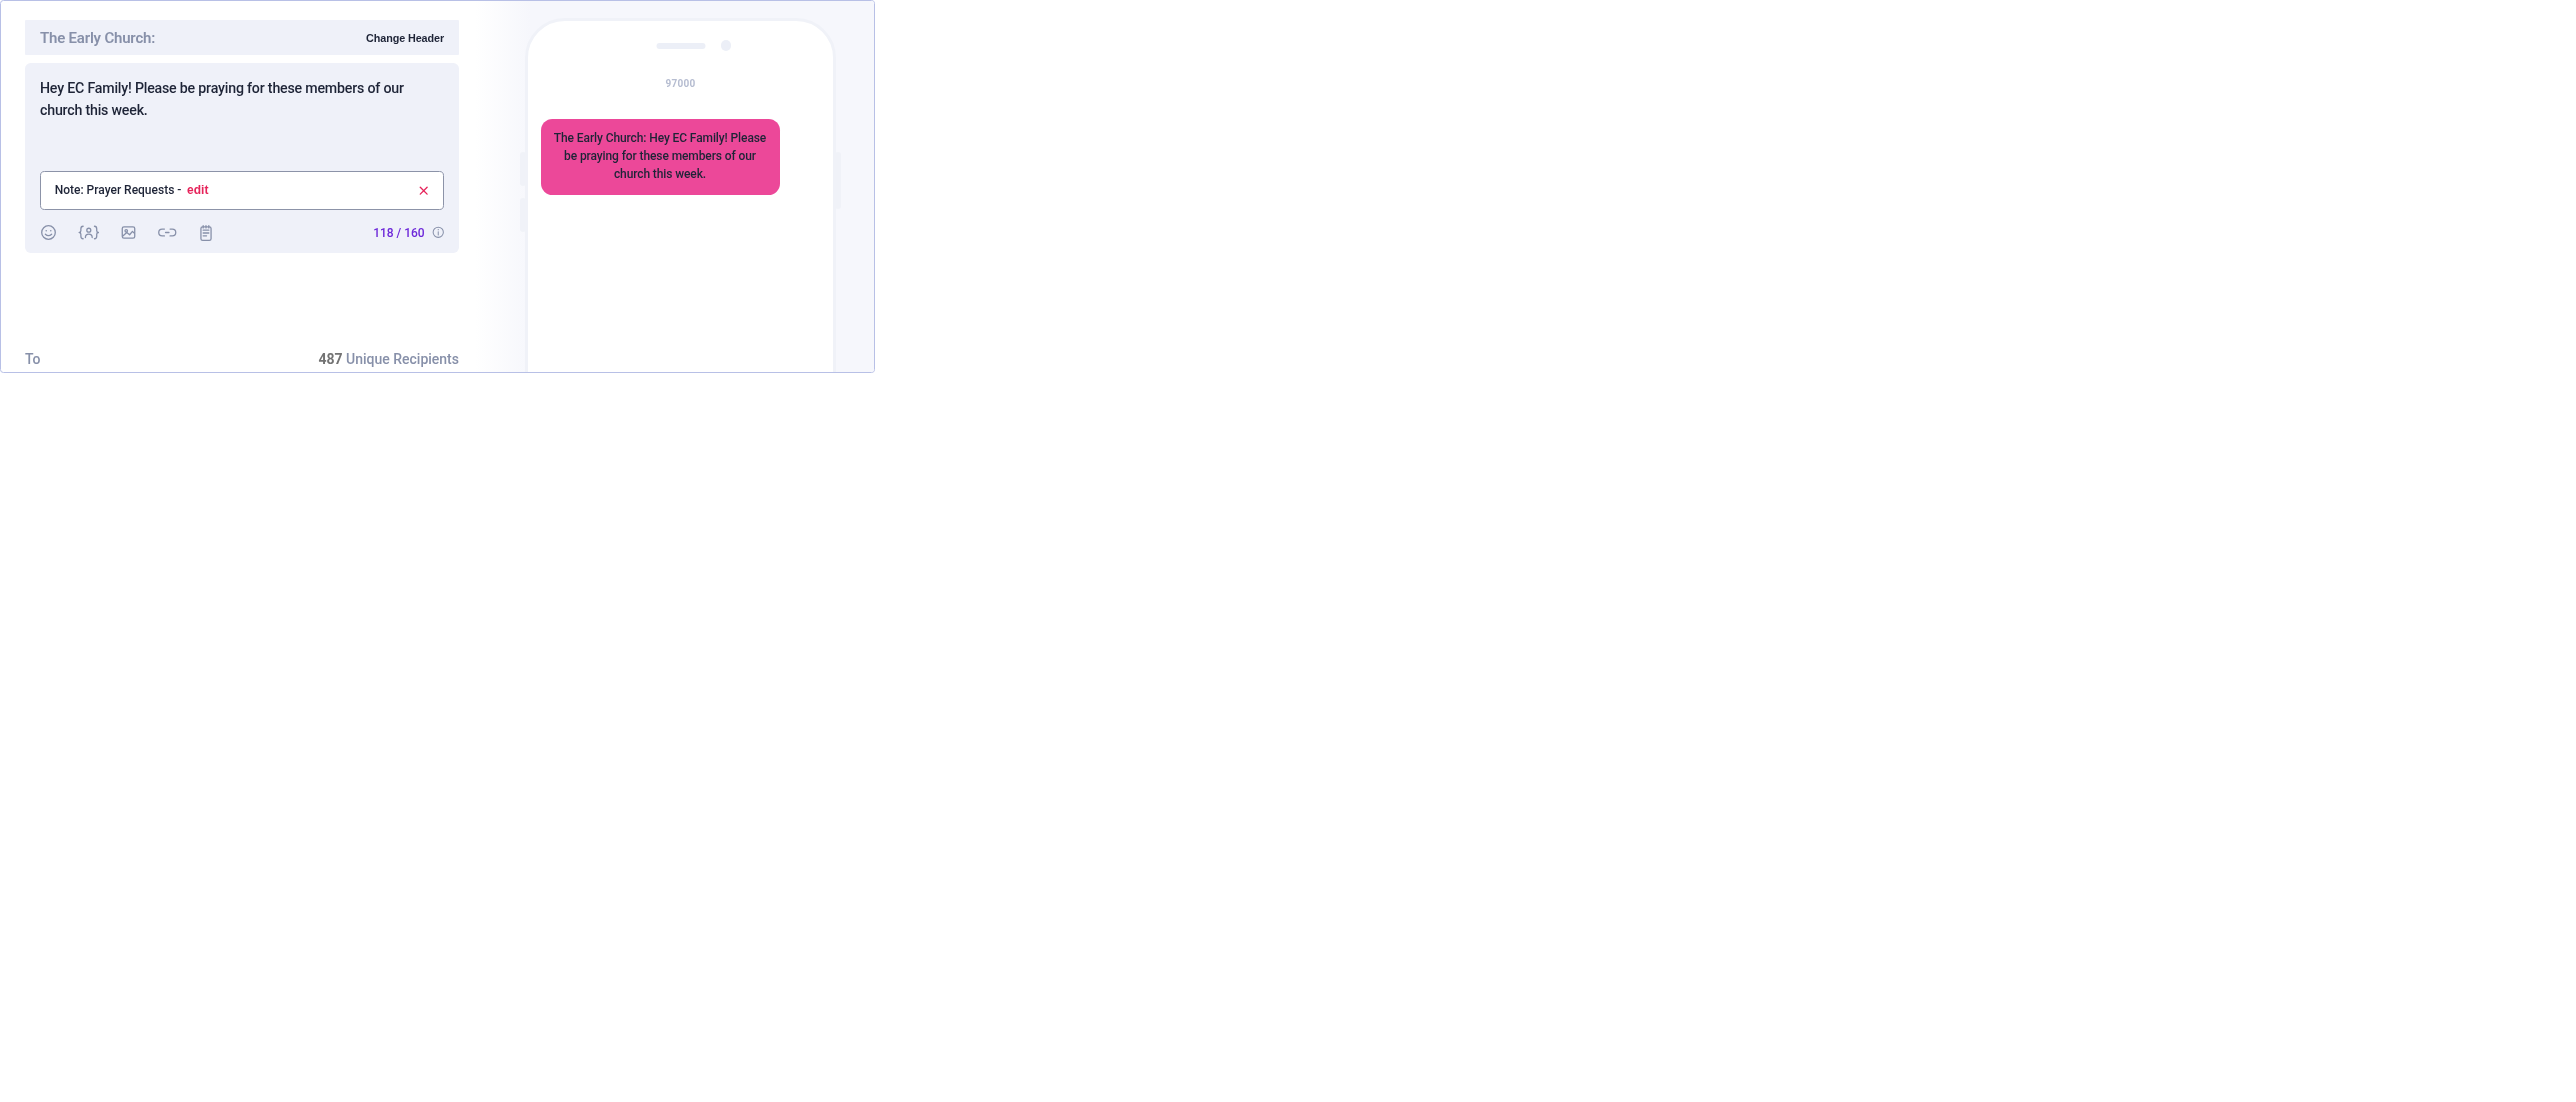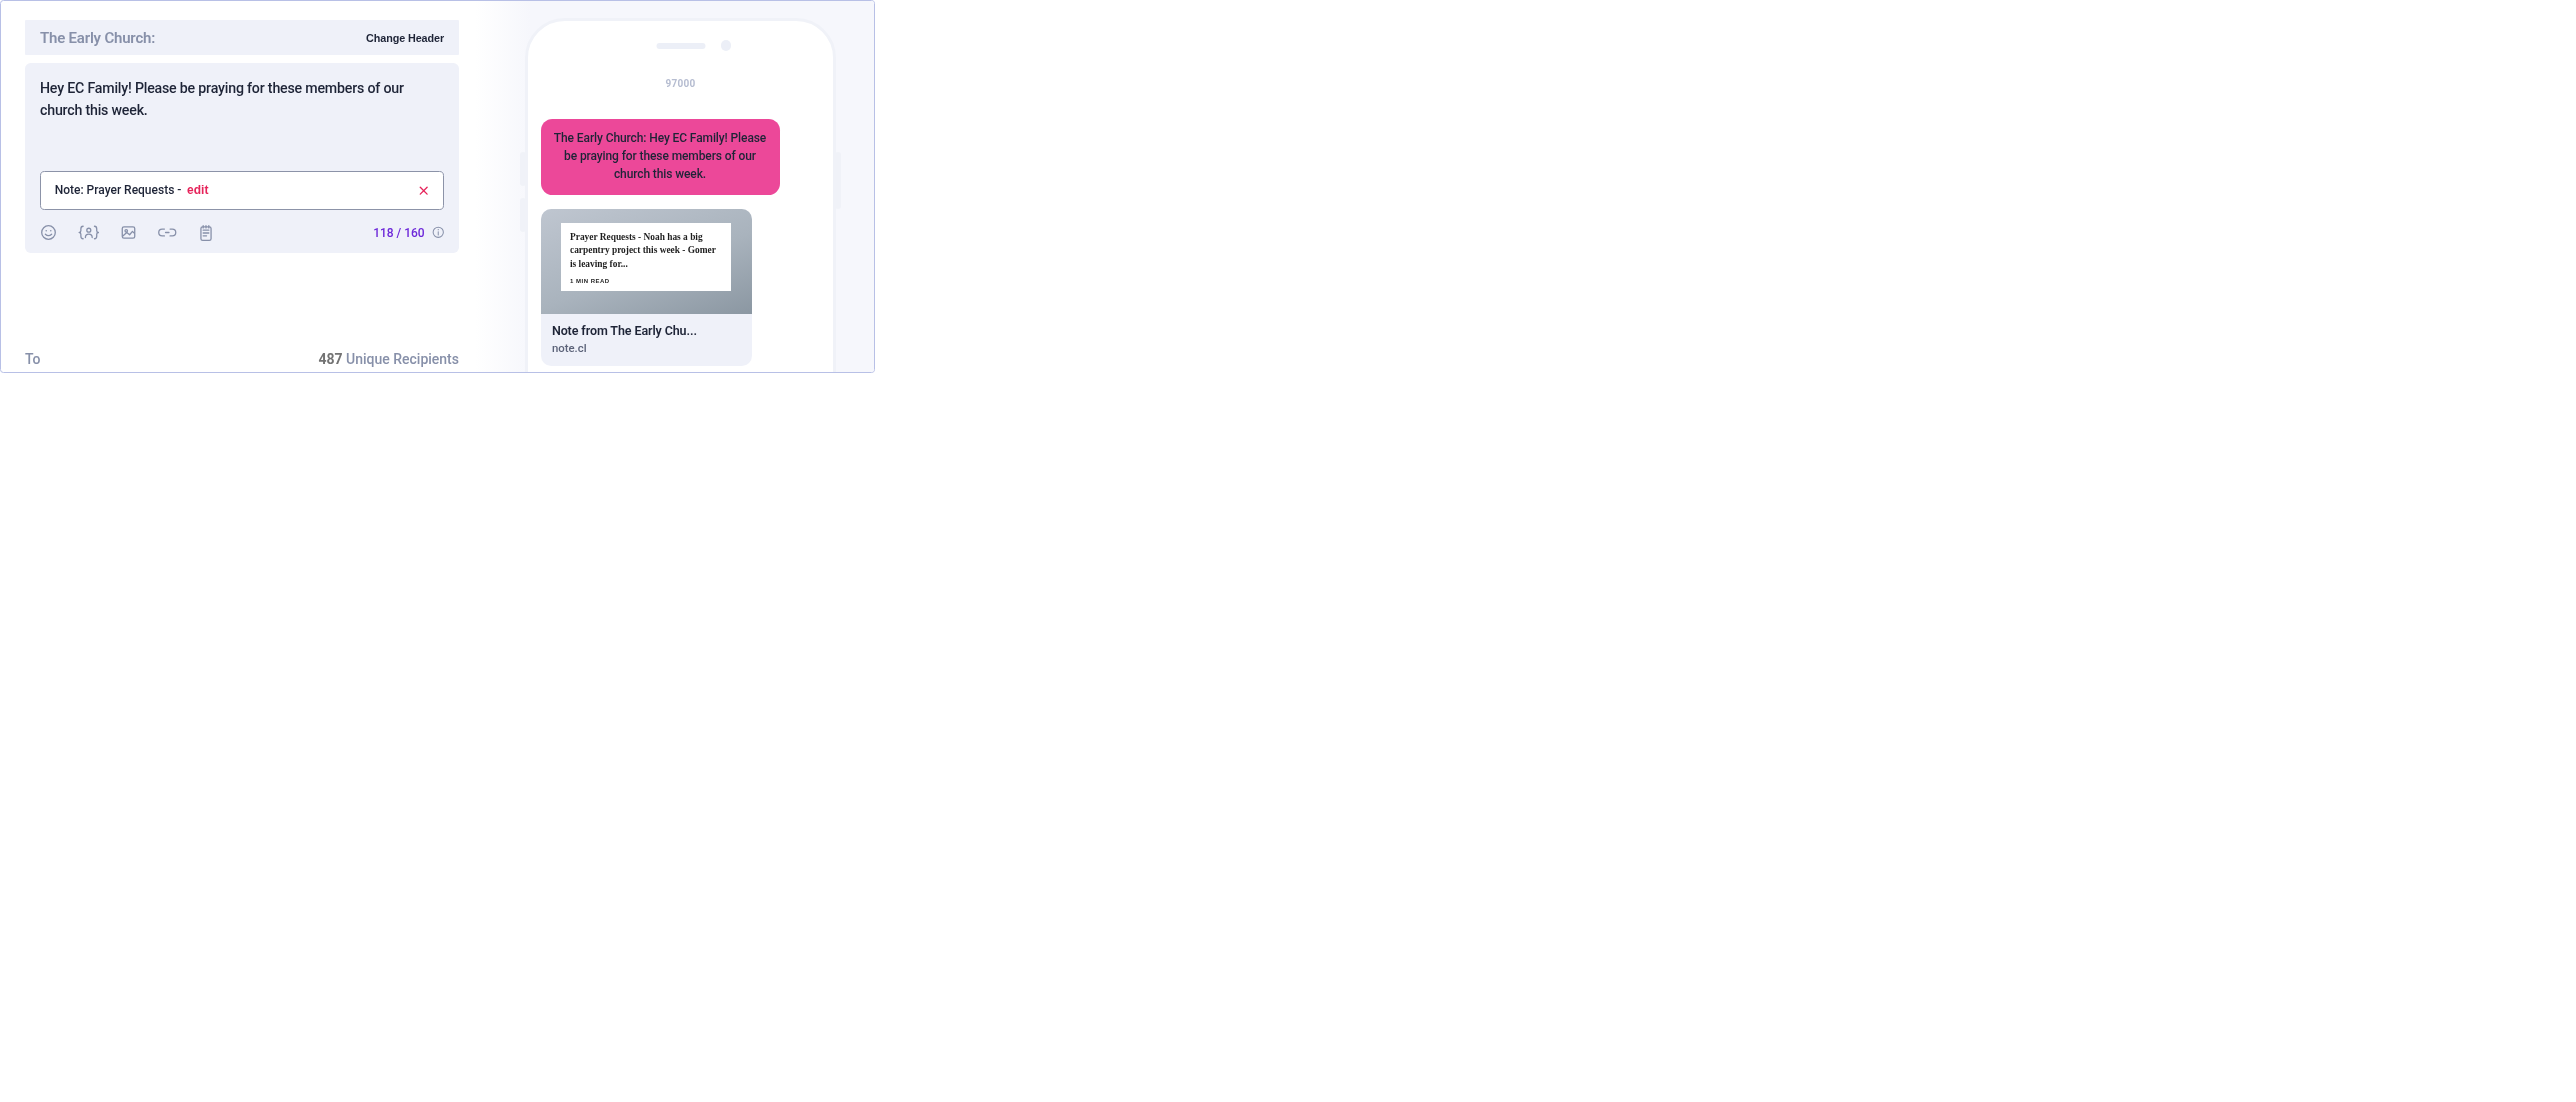--- a/index.html
+++ b/index.html
@@ -363,29 +363,17 @@
     <div class="phone">
       <div class="phone-side-btn left1"></div>
       <div class="phone-side-btn left2"></div>
       <div class="phone-side-btn right1"></div>
       <div class="speaker"></div>
       <div class="camera-dot"></div>
       <div class="phone-number">97000</div>
 
       <div class="bubble">The Early Church: Hey EC Family! Please be praying for these members of our church this week.</div>
 
-      <div class="link-card">
-        <div class="link-card-hero">
-          <div class="hero-inner">
-            <div class="hero-text">Prayer Requests - Noah has a big carpentry project this week - Gomer is leaving for...</div>
-            <div class="hero-read">1 MIN READ</div>
-          </div>
-        </div>
-        <div class="link-card-meta">
-          <div class="link-card-title">Note from The Early Chu...</div>
-          <div class="link-card-url">note.cl</div>
-        </div>
-      </div>
     </div>
   </div>
 
 </div>
 
 
 </body></html>

